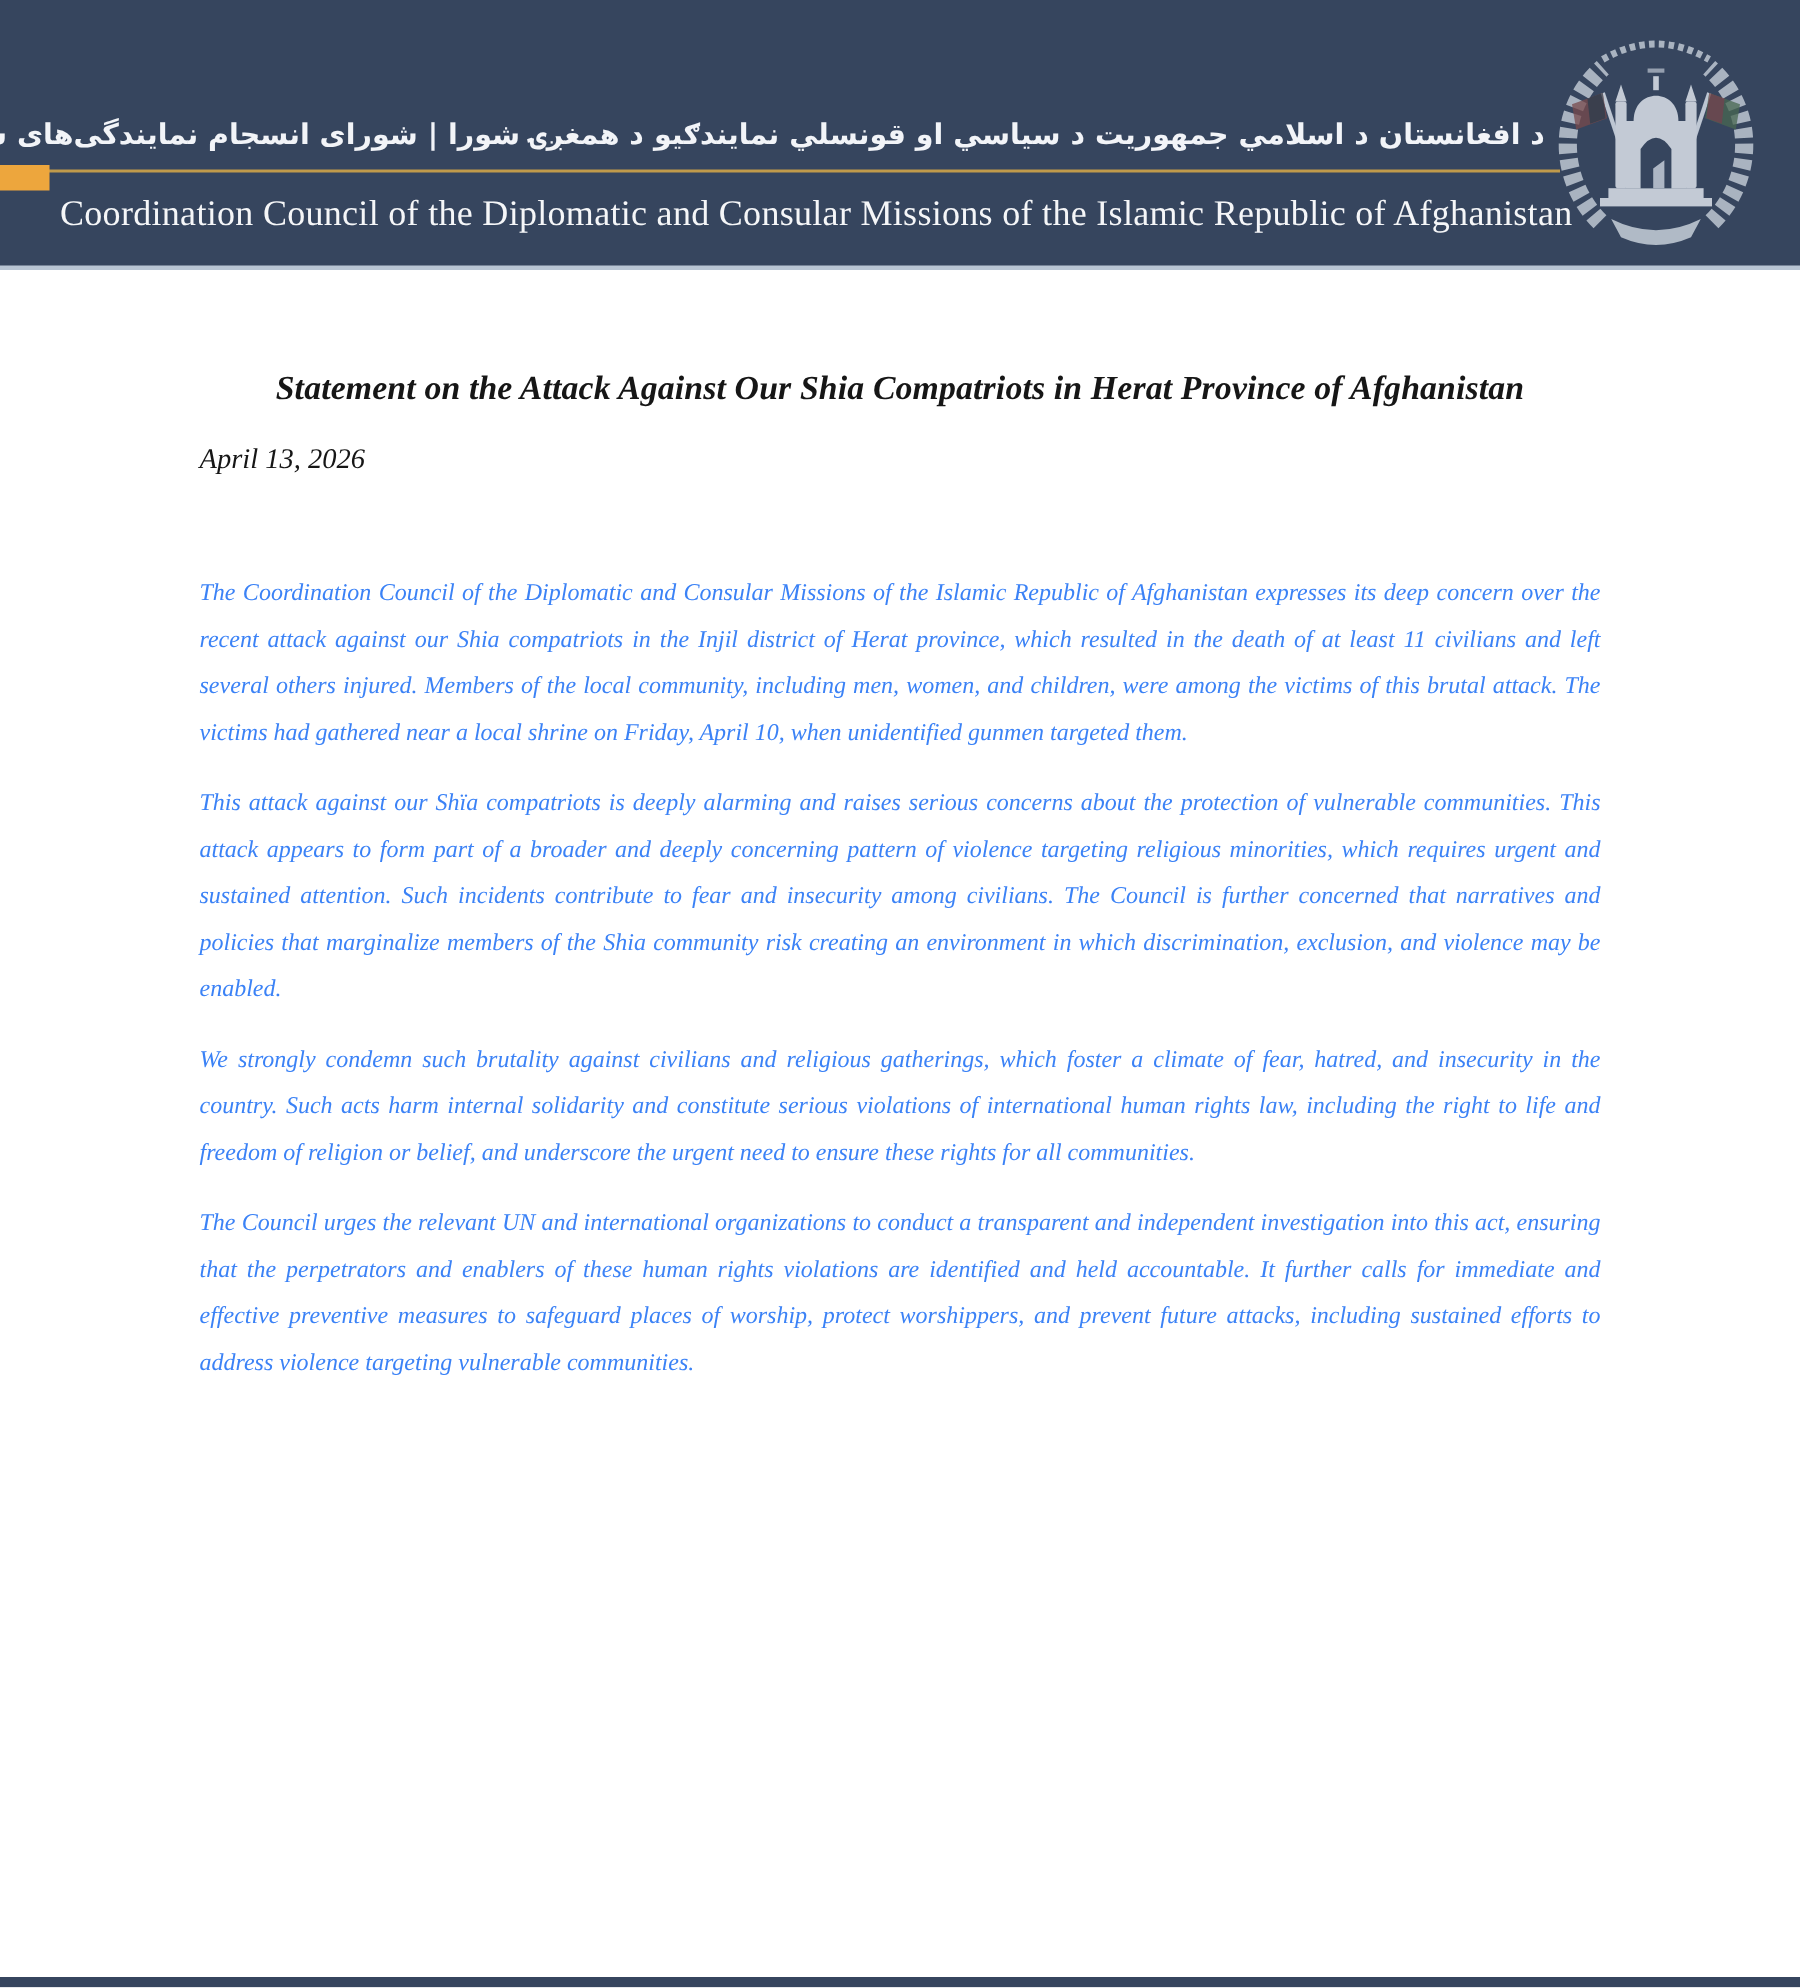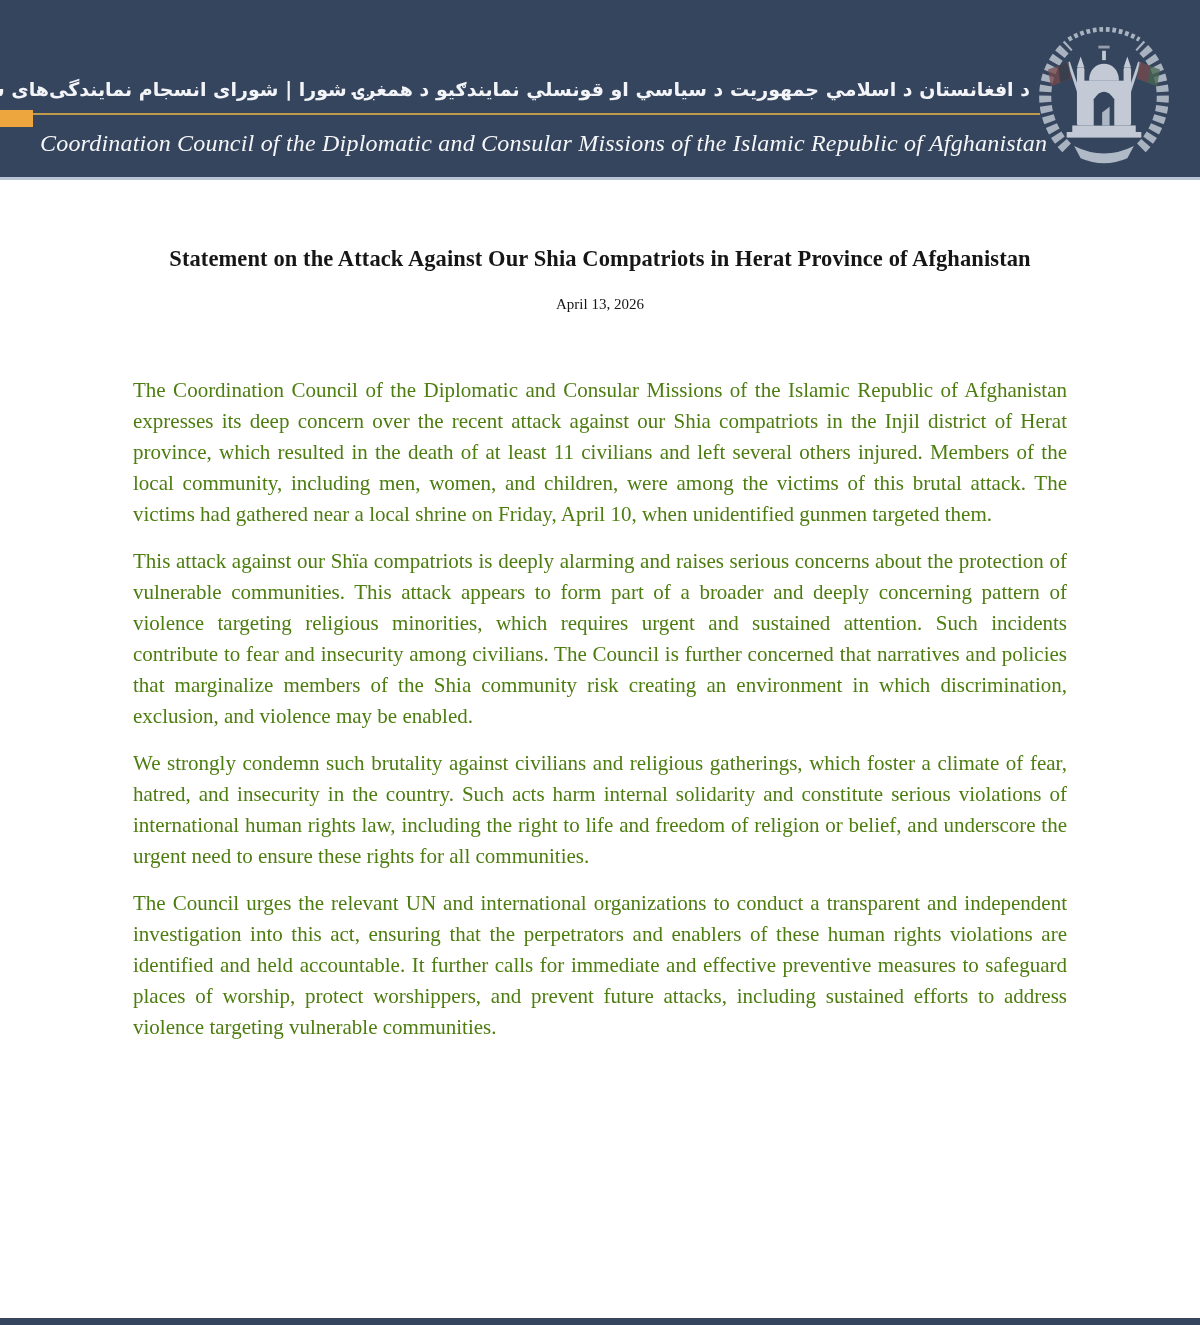--- a/index.html
+++ b/index.html
@@ -52,53 +52,53 @@
     background: #eda63d;
   }
   .english-line {
     position: absolute;
     top: 130px;
     left: 40px;
     color: #f5f6f8;
     font-size: 24px;
     letter-spacing: 0.2px;
     white-space: nowrap;
-    font-style: italic;
   }
   .emblem {
     position: absolute;
     top: 6px;
     right: 12px;
     width: 168px;
     height: 168px;
     opacity: 0.92;
   }
   
   .doc {
     padding: 66px 133px 0 133px;
     color: #161616;
+    font-style: italic;
   }
   .doc-title {
     text-align: center;
     font-size: 22.5px;
     font-weight: bold;
     letter-spacing: 0.1px;
   }
   .doc-date {
-    text-align: center;
-    font-size: 15px;
+    text-align: left;
+    font-size: 19px;
     margin-top: 24px;
   }
   .doc-paragraphs { margin-top: 62px; }
   .doc-paragraphs p {
-    font-size: 21px;
+    font-size: 16px;
     line-height: 31px;
     text-align: justify;
     margin-bottom: 16px;
-    color: #4d7c0f;
+    color: #3b82f6;
   }
   
   .footer-bar {
     position: absolute;
     bottom: 0;
     left: 0;
     width: 100%;
     height: 7px;
     background: #36455e;
   }

